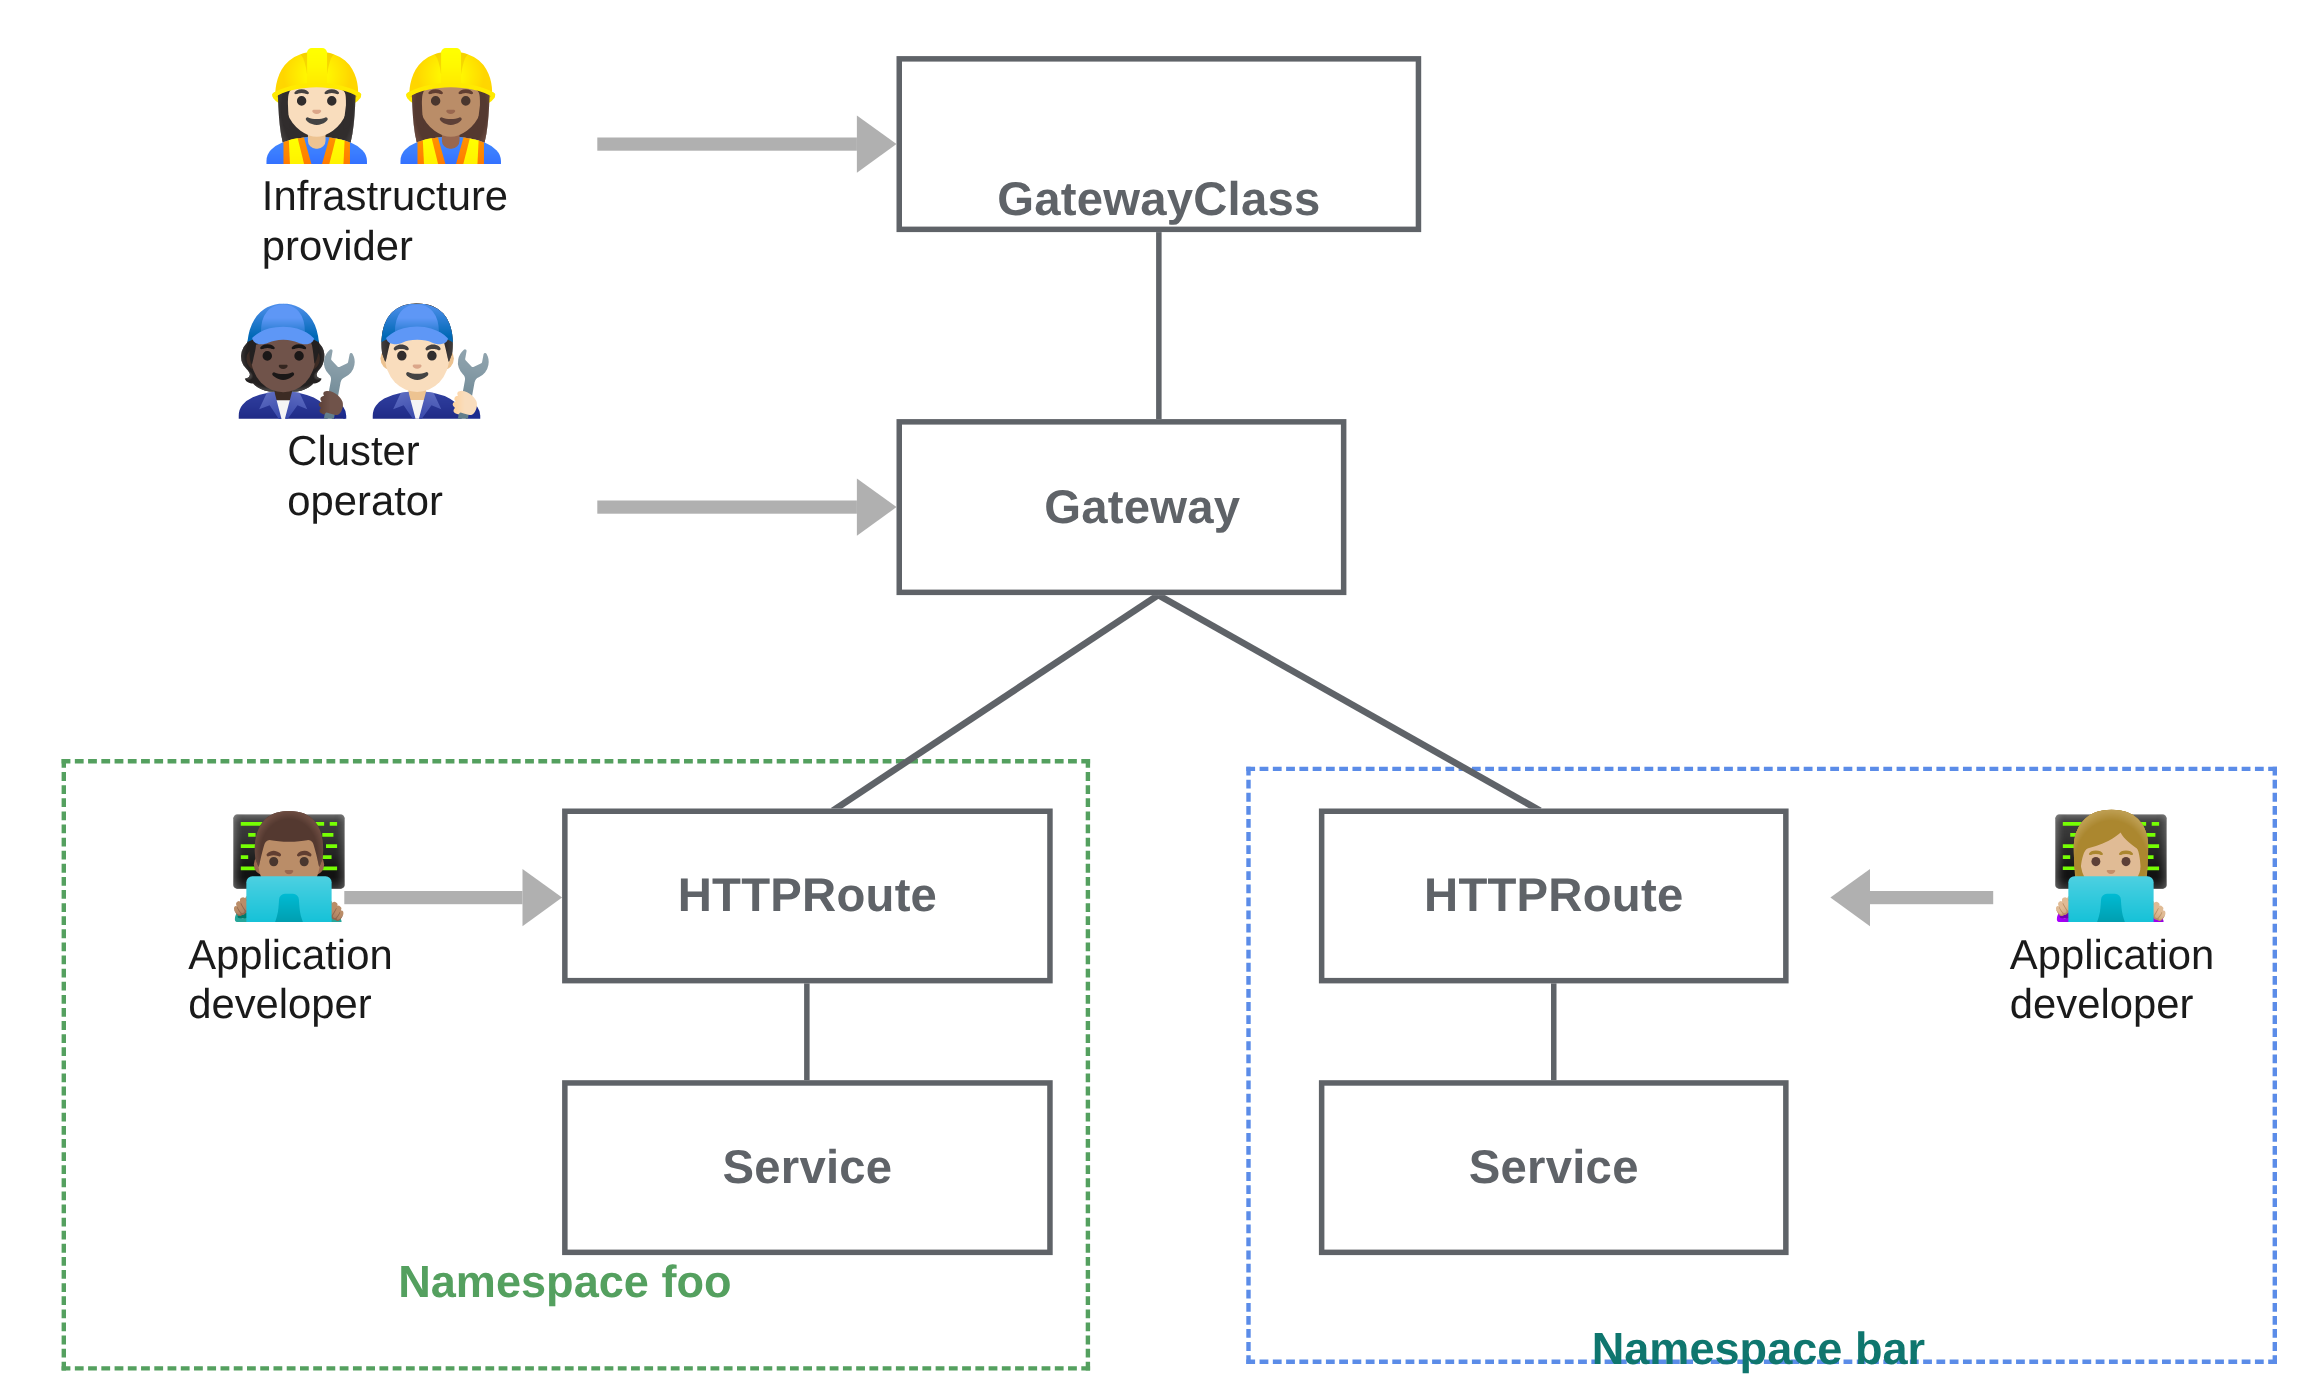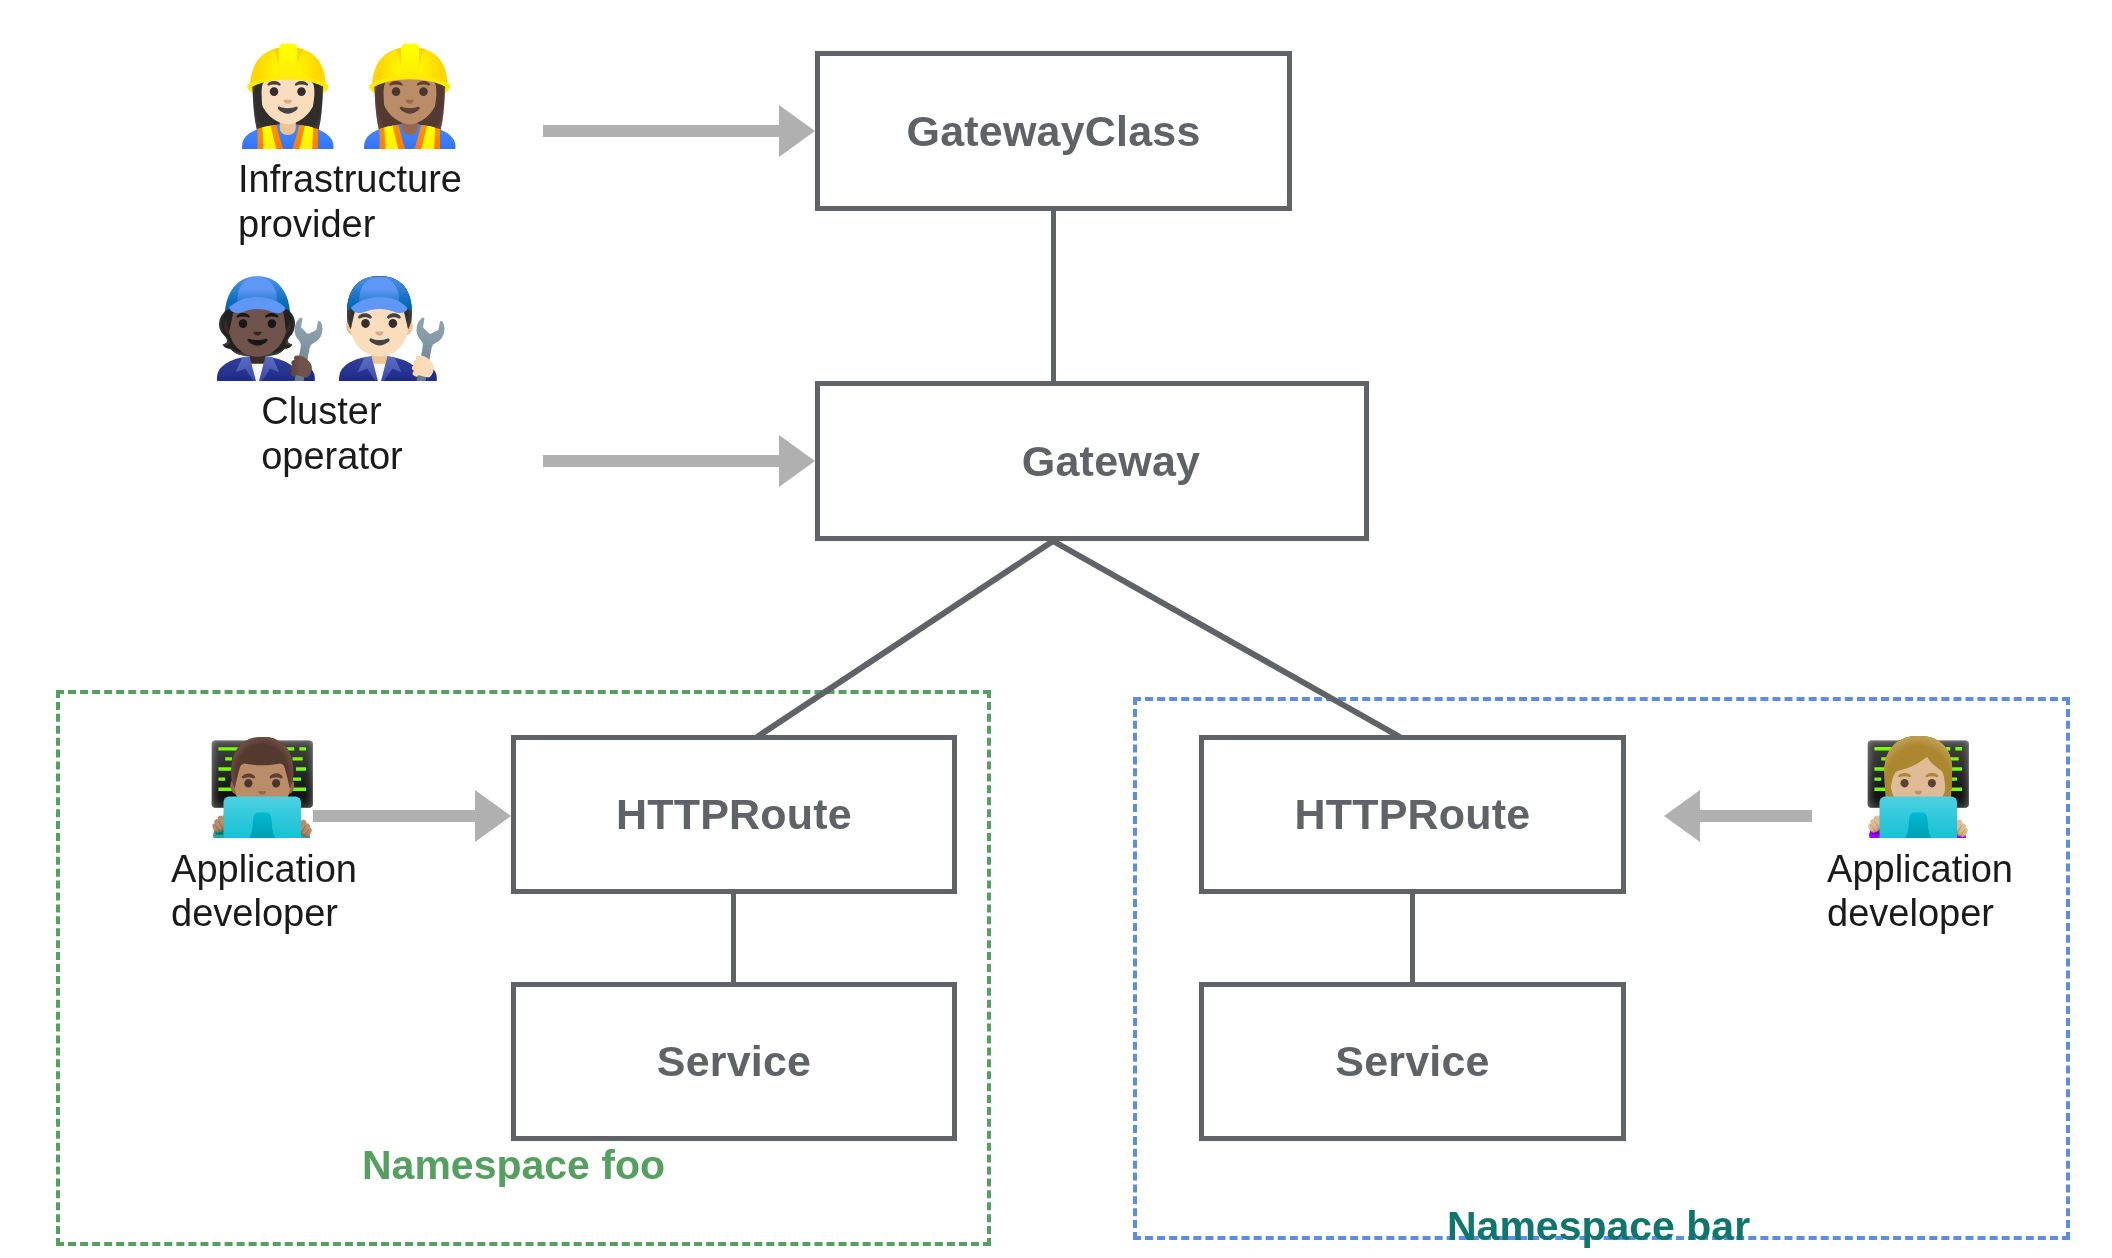--- a/index.html
+++ b/index.html
@@ -29,22 +29,22 @@
     z-index: 5;
   }
   .res-box .res-label {
     font-family: "Liberation Sans", sans-serif;
     font-weight: bold;
     font-size: 43px;
     color: #5f6368;
     letter-spacing: 0.2px;
     white-space: nowrap;
   }
-  #box-gatewayclass { left: 815px; top: 51px;  width: 477px; height: 160px; }
-  #box-gateway      { left: 815px; top: 381px; width: 554px; height: 160px; padding-left: 38px; }
+  #box-gatewayclass { left: 815px; top: 51px;  width: 477px; height: 160px; align-items: flex-end; }
+  #box-gateway      { left: 815px; top: 381px; width: 409px; height: 160px; padding-left: 38px; }
   #box-httproute-foo{ left: 511px; top: 735px; width: 446px; height: 159px; }
   #box-service-foo  { left: 511px; top: 982px; width: 446px; height: 159px; }
   #box-httproute-bar{ left: 1199px;top: 735px; width: 427px; height: 159px; }
   #box-service-bar  { left: 1199px;top: 982px; width: 427px; height: 159px; }
 
   
   .ns-box {
     position: absolute;
     box-sizing: border-box;
     background: transparent;

